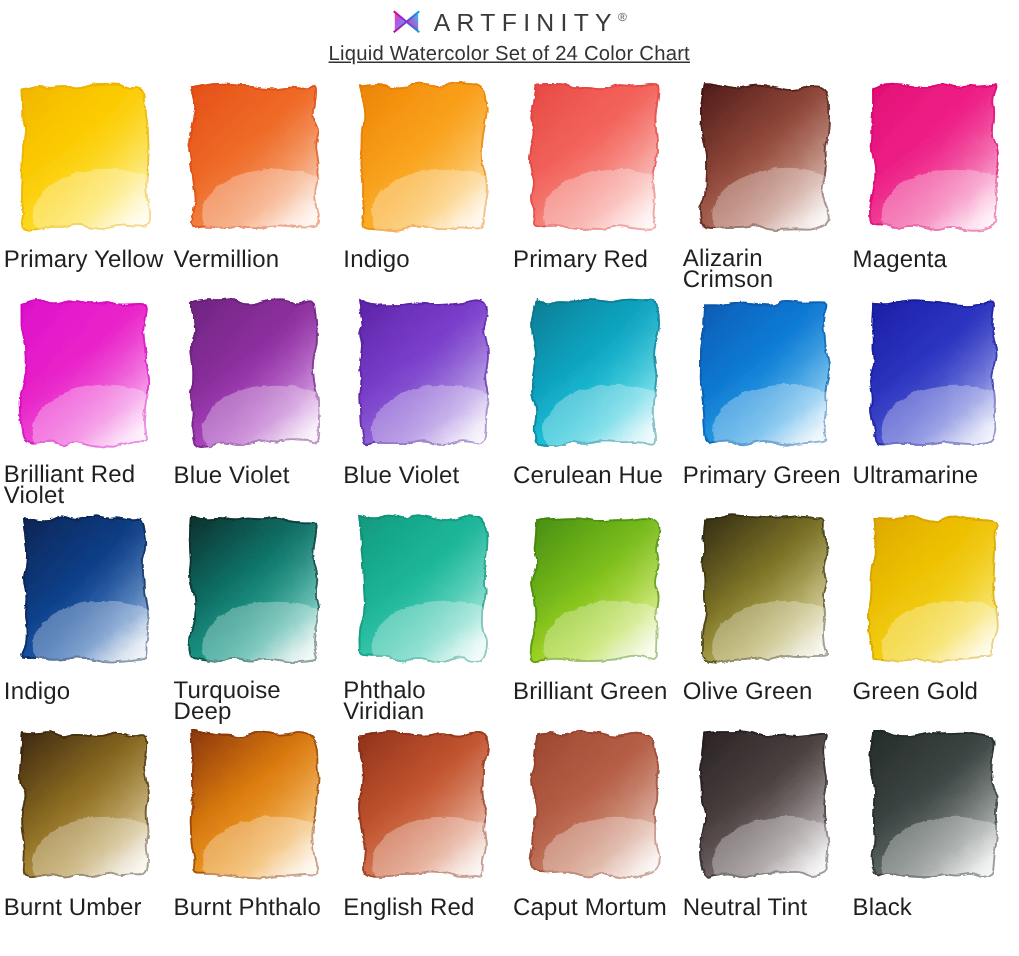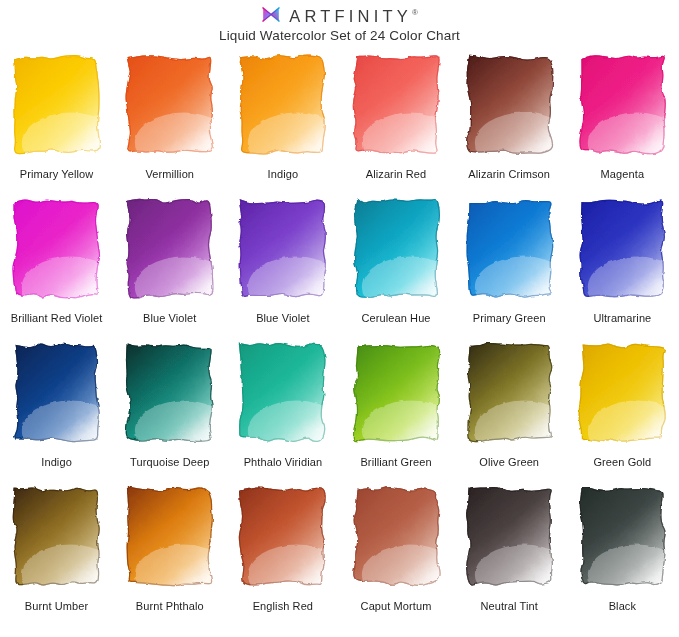--- a/index.html
+++ b/index.html
@@ -46,20 +46,21 @@
     vertical-align: super;
     letter-spacing: 0;
     color: #555;
   }
   .subtitle {
     margin-top: 4px;
     font-size: 13.5px;
     color: #333333;
     letter-spacing: 0.15px;
     line-height: 16px;
+    text-decoration: underline;
   }
 
   
   .grid {
     position: absolute;
     top: 50px;
     left: 0;
     width: 679px;
   }
   .row {
@@ -85,23 +86,22 @@
     position: relative;
     width: 89px;
     height: 101px;
   }
   .swatch svg {
     display: block;
     width: 89px;
     height: 101px;
   }
   .label {
-    font-size: 11px;
+    font-size: 16px;
     color: #1f1f1f;
-    text-align: center;
     line-height: 14px;
     letter-spacing: 0.1px;
     width: 108px;
     margin-top: 5px;
   }
 </style>
 </head>
 <body>
 
 <div class="header">
@@ -270,21 +270,21 @@
                 <path d="M5.2 1.9 Q5.2 1.9 7.6 1.7 Q10.0 1.5 16.5 1.4 Q22.9 1.3 26.3 3.0 Q29.7 4.7 34.4 4.2 Q39.0 3.7 45.0 4.6 Q51.0 5.5 54.7 3.7 Q58.4 1.9 62.9 2.3 Q67.3 2.7 72.3 2.2 Q77.2 1.7 82.5 1.3 Q87.7 0.9 87.6 6.0 Q87.5 11.0 86.3 17.4 Q85.0 23.8 85.6 29.5 Q86.2 35.2 86.5 40.9 Q86.8 46.5 86.1 52.1 Q85.3 57.6 84.4 60.8 Q83.5 63.9 84.5 71.4 Q85.5 78.9 84.6 83.9 Q83.7 89.0 85.2 94.5 Q86.8 99.9 81.4 99.7 Q76.1 99.5 72.6 99.0 Q69.1 98.6 64.2 97.7 Q59.3 96.9 55.3 98.2 Q51.2 99.5 46.4 99.1 Q41.6 98.8 36.1 99.1 Q30.5 99.3 25.4 97.9 Q20.2 96.4 16.2 96.4 Q12.2 96.5 7.3 97.3 Q2.3 98.0 3.7 92.5 Q5.1 87.0 3.2 82.4 Q1.2 77.9 2.7 73.3 Q4.2 68.7 2.3 62.8 Q0.4 57.0 0.8 50.7 Q1.2 44.4 3.0 39.1 Q4.8 33.8 2.7 28.8 Q0.6 23.9 2.7 18.9 Z" fill="url(#gA3)"></path>
                 <g clip-path="url(#cp3)">
                   <rect x="0" y="0" width="89" height="101" fill="url(#gB3)"></rect>
                   <path d="M5.2 1.9 Q5.2 1.9 7.6 1.7 Q10.0 1.5 16.5 1.4 Q22.9 1.3 26.3 3.0 Q29.7 4.7 34.4 4.2 Q39.0 3.7 45.0 4.6 Q51.0 5.5 54.7 3.7 Q58.4 1.9 62.9 2.3 Q67.3 2.7 72.3 2.2 Q77.2 1.7 82.5 1.3 Q87.7 0.9 87.6 6.0 Q87.5 11.0 86.3 17.4 Q85.0 23.8 85.6 29.5 Q86.2 35.2 86.5 40.9 Q86.8 46.5 86.1 52.1 Q85.3 57.6 84.4 60.8 Q83.5 63.9 84.5 71.4 Q85.5 78.9 84.6 83.9 Q83.7 89.0 85.2 94.5 Q86.8 99.9 81.4 99.7 Q76.1 99.5 72.6 99.0 Q69.1 98.6 64.2 97.7 Q59.3 96.9 55.3 98.2 Q51.2 99.5 46.4 99.1 Q41.6 98.8 36.1 99.1 Q30.5 99.3 25.4 97.9 Q20.2 96.4 16.2 96.4 Q12.2 96.5 7.3 97.3 Q2.3 98.0 3.7 92.5 Q5.1 87.0 3.2 82.4 Q1.2 77.9 2.7 73.3 Q4.2 68.7 2.3 62.8 Q0.4 57.0 0.8 50.7 Q1.2 44.4 3.0 39.1 Q4.8 33.8 2.7 28.8 Q0.6 23.9 2.7 18.9 Z" fill="none" stroke="#DC3B38" stroke-width="2.4" opacity="0.6"></path>
                   <ellipse cx="58.74" cy="88.88" rx="48.95" ry="30.299999999999997" fill="#ffffff" opacity="0.3"></ellipse>
                 </g>
               </g>
             </svg>
           </div>
         </div>
-        <div class="label">Alizarin Red</div>
+        <div class="label">Primary Red</div>
       </div>
       <div class="cell">
         <div class="swatch-wrap">
           <div class="swatch" title="Alizarin Crimson">
             <svg viewBox="0 0 89 101" xmlns="http://www.w3.org/2000/svg">
               <defs>
                 <linearGradient id="gA4" x1="0.12" y1="0" x2="0.72" y2="1">
                   <stop offset="0" stop-color="#5B2320"></stop>
                   <stop offset="0.42" stop-color="#8E4638"></stop>
                   <stop offset="0.84" stop-color="#BE7E6A"></stop>

